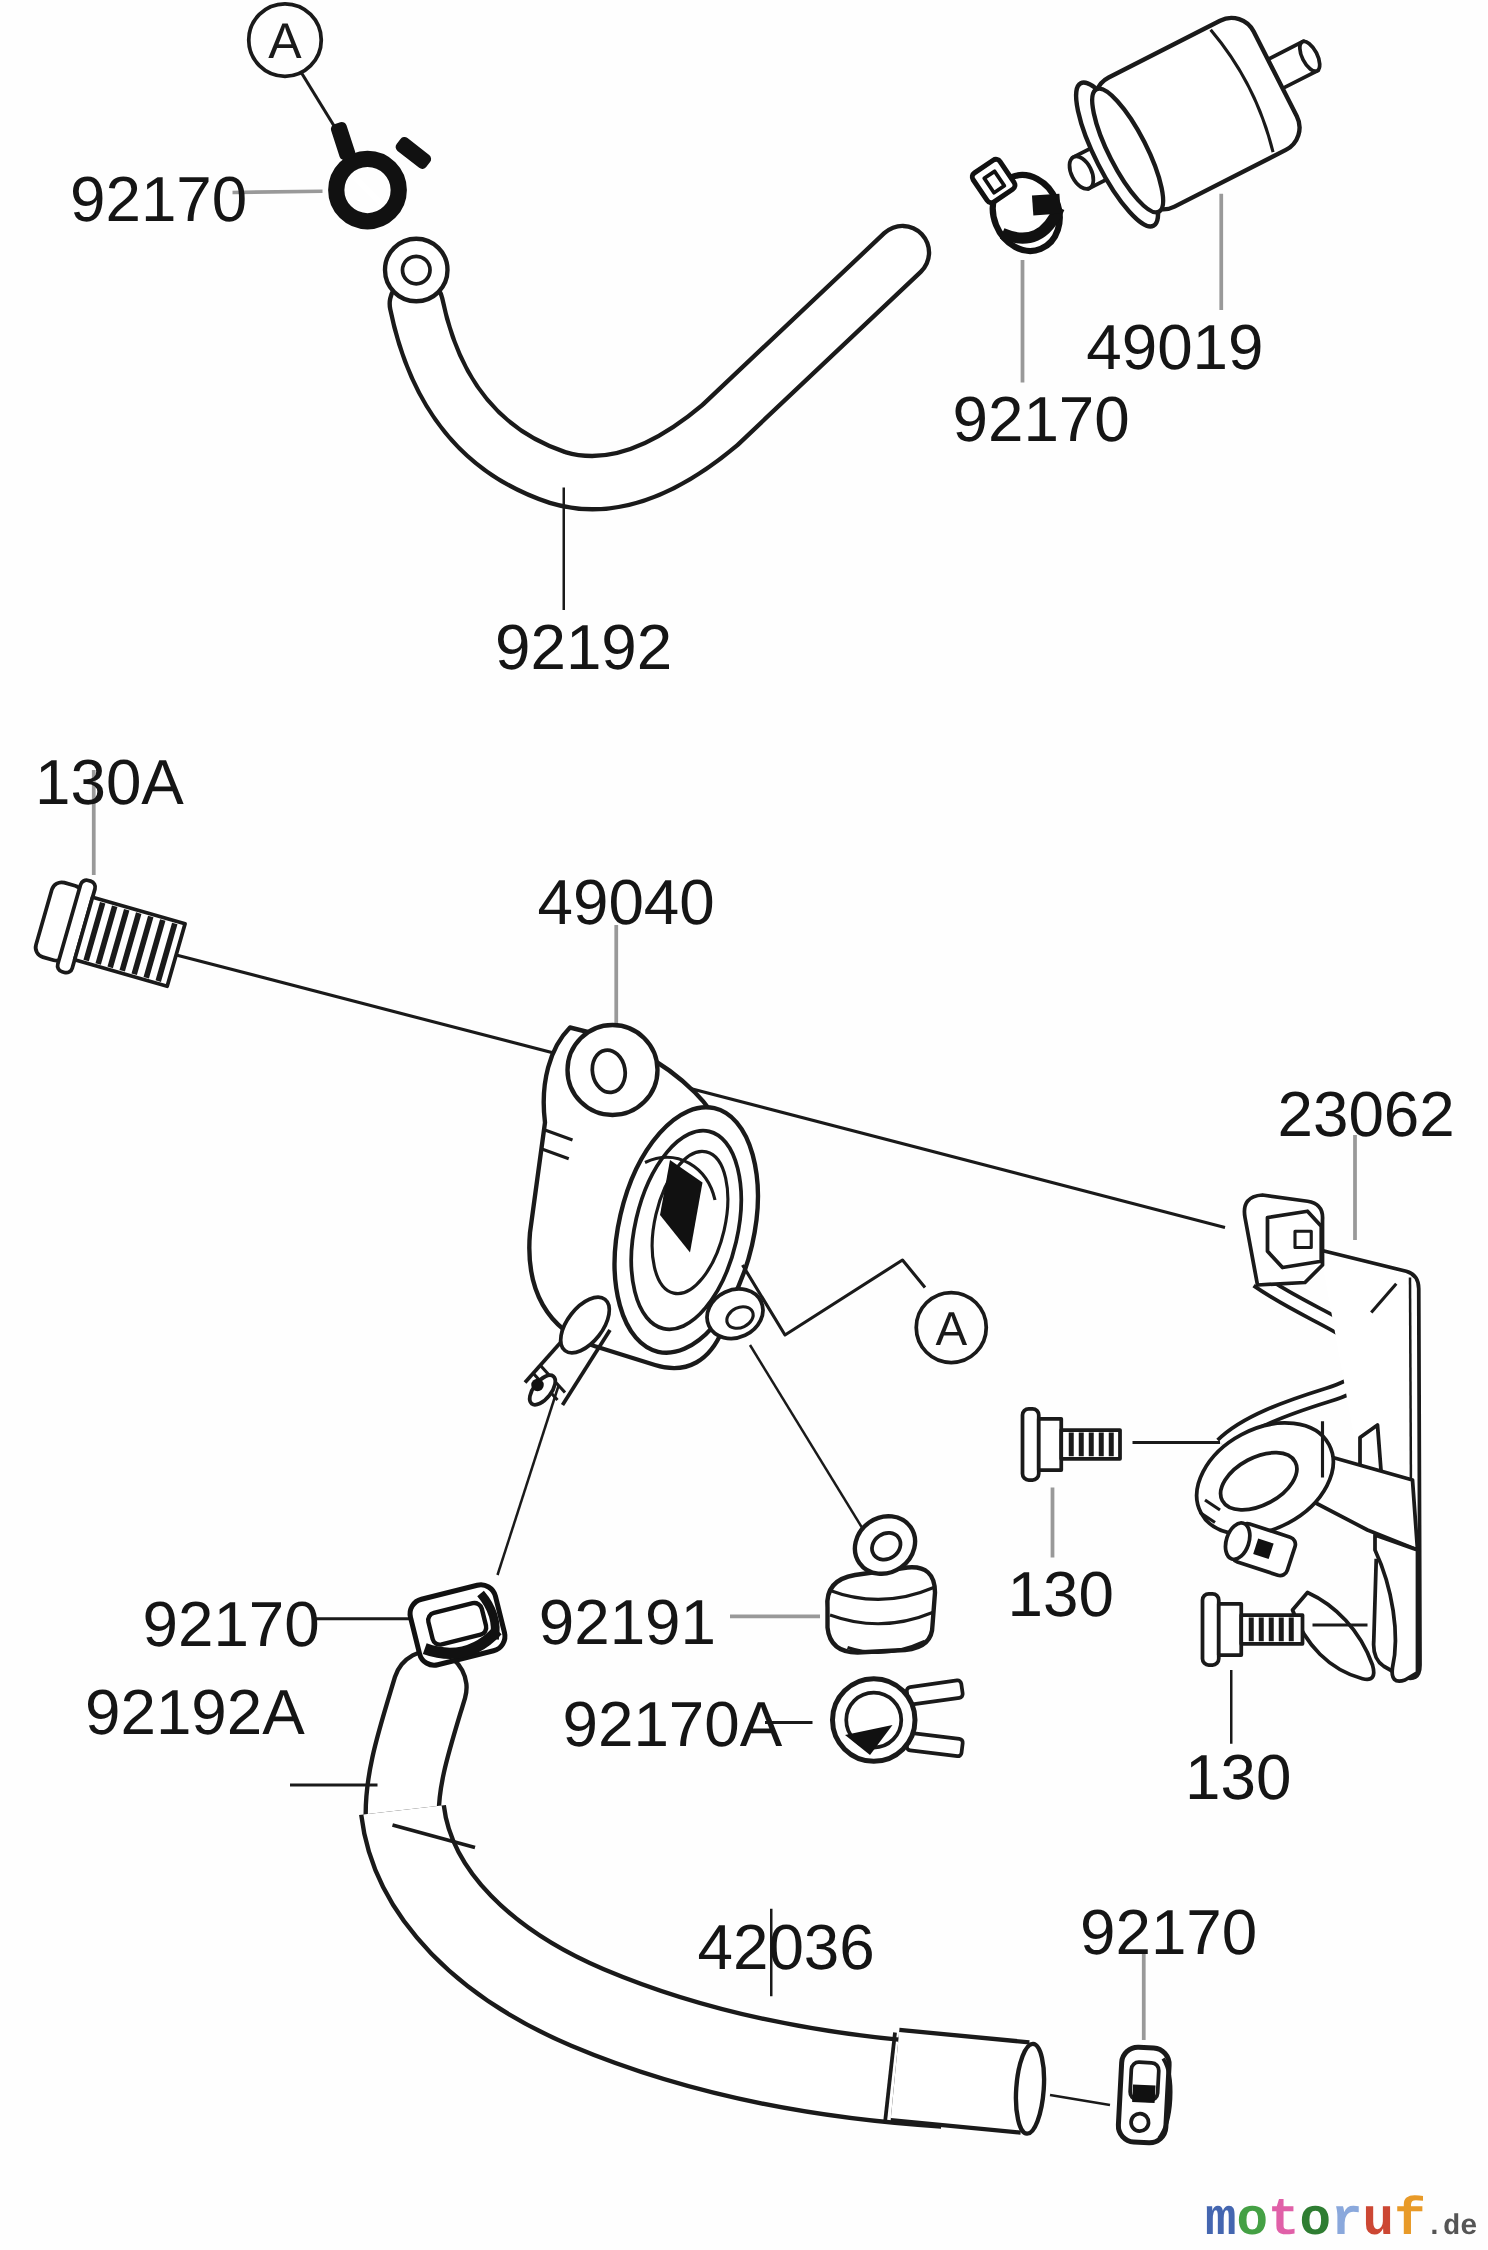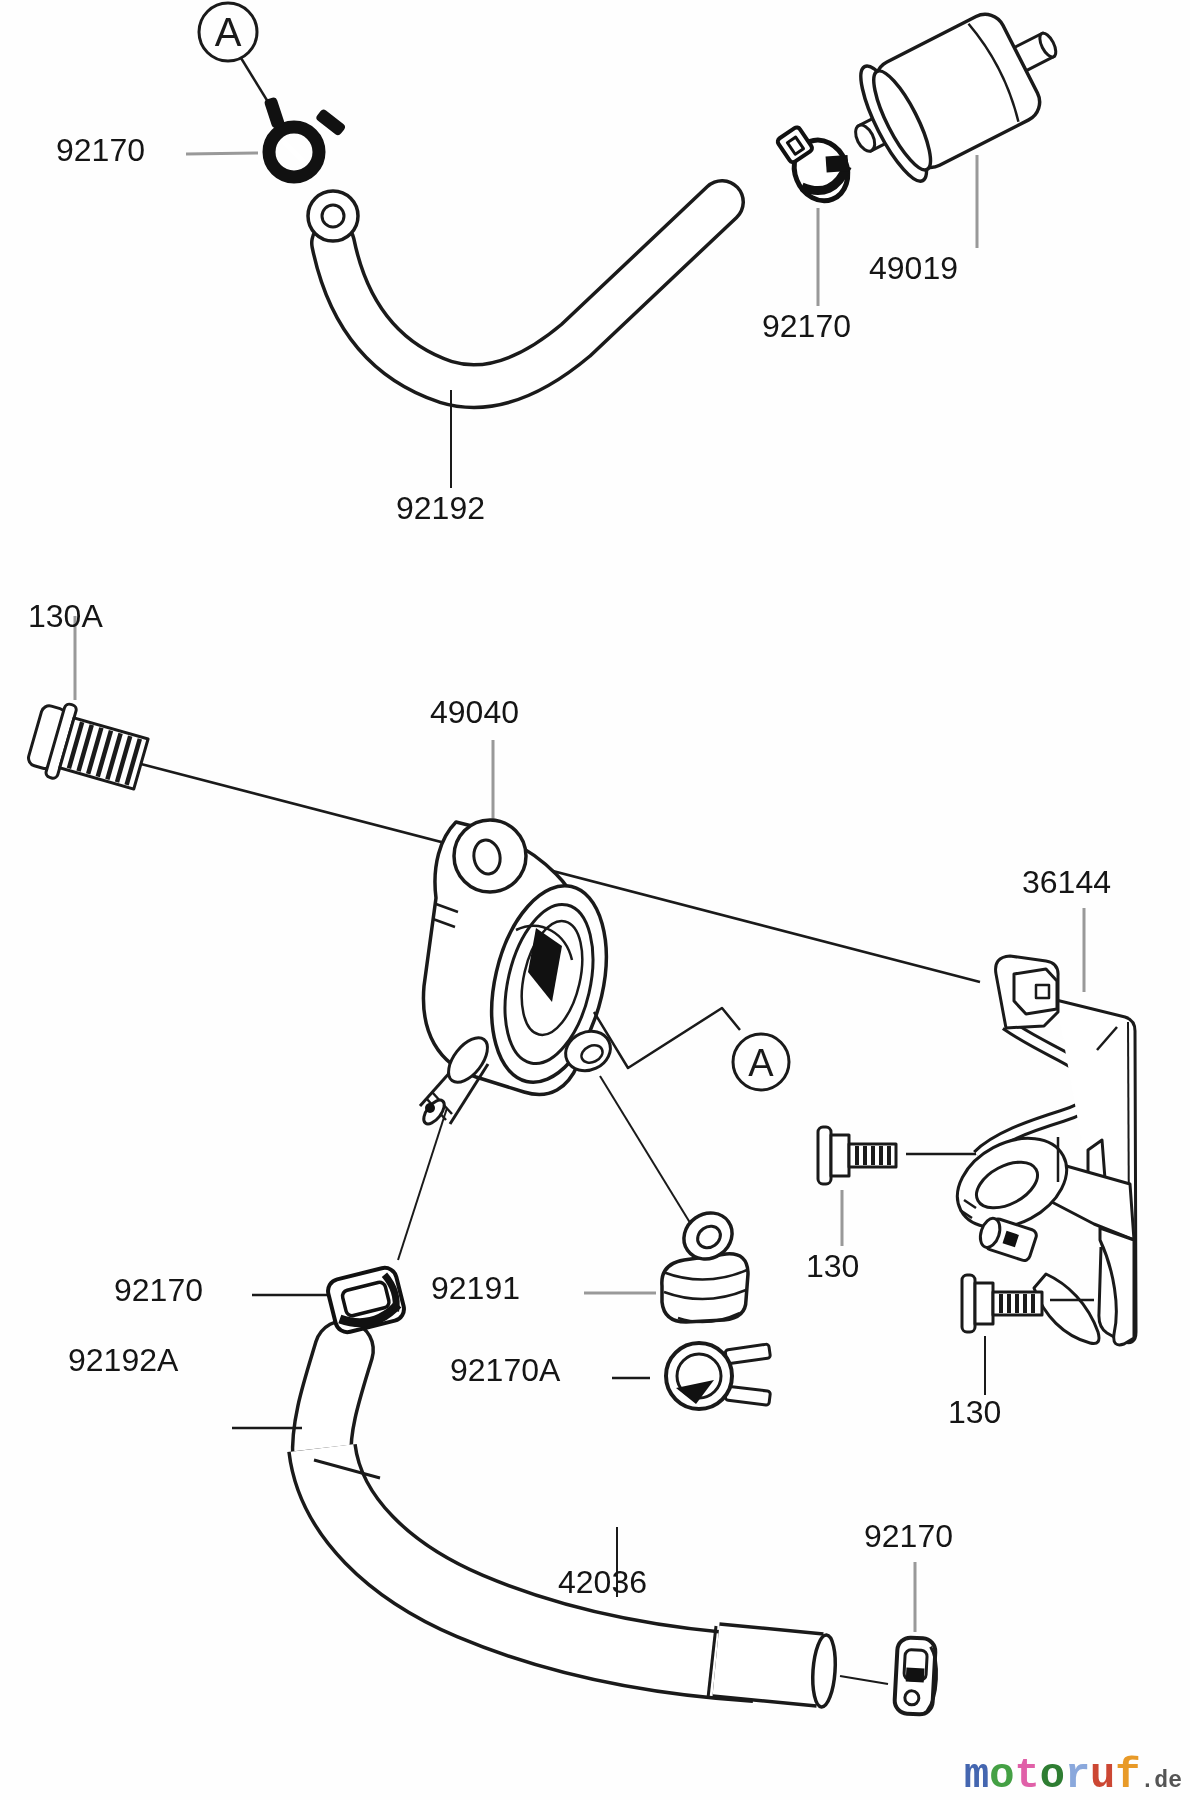--- a/index.html
+++ b/index.html
@@ -1,19 +1,19 @@
 <!DOCTYPE html>
 <html><head>
 <meta charset="utf-8">
 <style>
   html,body{margin:0;padding:0;background:#fff;}
   #stage{position:relative;width:1190px;height:1800px;background:#fefefe;overflow:hidden;
          font-family:"Liberation Sans", sans-serif;}
   #artwork{position:absolute;left:0;top:0;}
-  .part-label{position:absolute;font-size:32px;color:#151515;letter-spacing:0px;
+  .part-label{position:absolute;font-size:51px;color:#151515;letter-spacing:0px;
               line-height:1;white-space:nowrap;}
   #watermark{position:absolute;left:964px;top:1752px;
              font-family:Liberation Mono, monospace;font-size:42px;font-weight:bold;
              white-space:nowrap;}
   #watermark .suffix{font-size:23px;font-weight:bold;}
 </style>
 </head>
 <body>
 
 <div id="stage">
@@ -239,26 +239,26 @@
       </g>
     </g>
   </svg>
 
   <span class="part-label" style="left:56px;top:134px">92170</span>
   <span class="part-label" style="left:762px;top:310px">92170</span>
   <span class="part-label" style="left:869px;top:252px">49019</span>
   <span class="part-label" style="left:396px;top:492px">92192</span>
   <span class="part-label" style="left:28px;top:600px">130A</span>
   <span class="part-label" style="left:430px;top:696px">49040</span>
-  <span class="part-label" style="left:1022px;top:866px">36144</span>
+  <span class="part-label" style="left:1022px;top:866px">23062</span>
   <span class="part-label" style="left:114px;top:1274px">92170</span>
   <span class="part-label" style="left:431px;top:1272px">92191</span>
   <span class="part-label" style="left:450px;top:1354px">92170A</span>
   <span class="part-label" style="left:68px;top:1344px">92192A</span>
-  <span class="part-label" style="left:558px;top:1566px">42036</span>
+  <span class="part-label" style="left:558px;top:1532px">42036</span>
   <span class="part-label" style="left:864px;top:1520px">92170</span>
   <span class="part-label" style="left:806px;top:1250px">130</span>
   <span class="part-label" style="left:948px;top:1396px">130</span>
 
   <div id="watermark">
     <span style="color:#4466b0">m</span><span style="color:#44a044">o</span><span style="color:#e060a8">t</span><span style="color:#2e7d32">o</span><span style="color:#8aa8dc">r</span><span style="color:#cc4733">u</span><span style="color:#e89a28">f</span><span class="suffix" style="color:#555555">.de</span>
   </div>
 
 </div>
 

